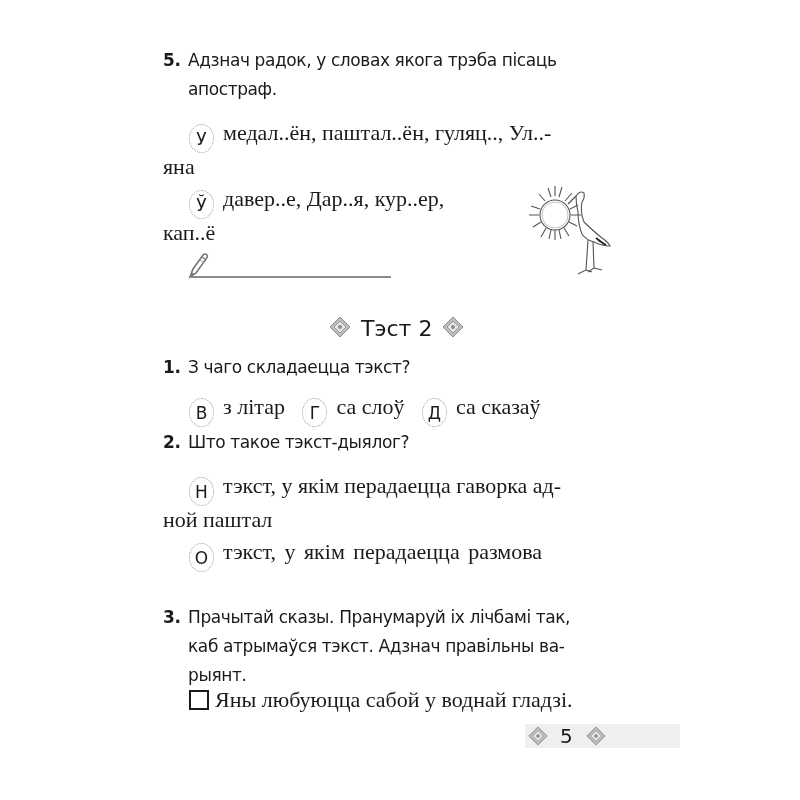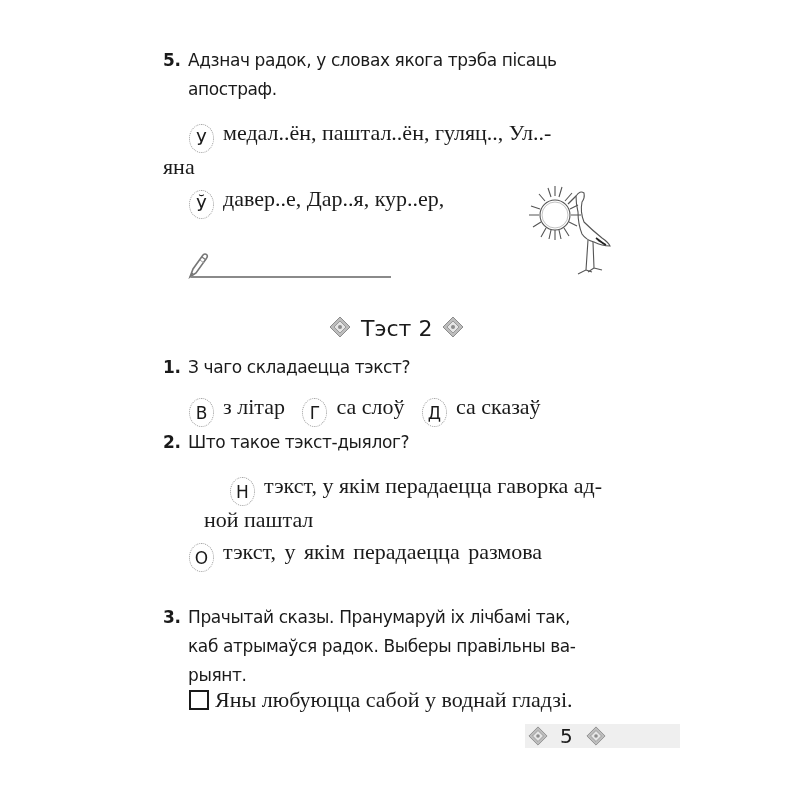--- a/index.html
+++ b/index.html
@@ -46,20 +46,21 @@
   <span class="cont">апостраф.</span>
 </div>
 
 <div class="ans" style="top:119px;">
   <div class="first"><span class="circ">У</span><span>медал..ён, паштал..ён, гуляц.., Ул..-</span></div>
   <div>яна</div>
 </div>
 
 <div class="ans" style="top:185px;">
   <div class="first"><span class="circ">Ў</span><span>давер..е, Дар..я, кур..ер,</span></div>
+  <div>кап..ё</div>
 </div>
 
 <svg class="pencil" width="26" height="28" viewBox="0 0 26 28">
   <path d="M4 25 L7 17 L17 3 Q19 1 21 3 Q22 5 20 7 L10 21 Z" fill="none" stroke="#777" stroke-width="1.6"></path>
   <path d="M16 5 L20 8" stroke="#777" stroke-width="1.2"></path>
   <path d="M14 8 L18 11" stroke="#999" stroke-width="1"></path>
   <path d="M4 25 L7 21" stroke="#777" stroke-width="1.4"></path>
 </svg>
 <div class="pencil-line"></div>
 
@@ -94,31 +95,31 @@
 </div>
 <div class="opts3">
   <span class="opt"><span class="circ">В</span><span>з літар</span></span>
   <span class="opt"><span class="circ">Г</span><span>са слоў</span></span>
   <span class="opt"><span class="circ">Д</span><span>са сказаў</span></span>
 </div>
 
 <div class="q" style="top:428px;">
   <span class="num">2.</span><span>Што такое тэкст-дыялог?</span>
 </div>
-<div class="ans" style="top:472px;margin-left:41px;">
+<div class="ans" style="top:472px;">
   <div class="first"><span class="circ">Н</span><span>тэкст, у якім перадаецца гаворка ад-</span></div>
   <div>ной паштал</div>
 </div>
 <div class="ans" style="top:538px;">
   <div class="first"><span class="circ">О</span><span style="word-spacing:3px;">тэкст, у якім перадаецца размова</span></div>
 </div>
 
 <div class="q" style="top:603px;">
   <span class="num">3.</span><span>Прачытай сказы. Пранумаруй іх лічбамі так,</span>
-  <span class="cont">каб атрымаўся радок. Выберы правільны ва-</span>
+  <span class="cont">каб атрымаўся тэкст. Адзнач правільны ва-</span>
   <span class="cont">рыянт.</span>
 </div>
 <div class="ans" style="top:686px; left:189px; width:440px;">
   <span class="checkbox"></span><span>Яны любуюцца сабой у воднай гладзі.</span>
 </div>
 
 <div class="footer-bar"></div>
 <svg class="abs" style="left:528px; top:726px;" width="20" height="20" viewBox="0 0 22 22">
   <path d="M11 1 L21 11 L11 21 L1 11 Z" fill="#bdbdbd" stroke="#8c8c8c" stroke-width="1"></path>
   <path d="M11 5 L17 11 L11 17 L5 11 Z" fill="#e6e6e6" stroke="#8c8c8c" stroke-width="0.8"></path>

